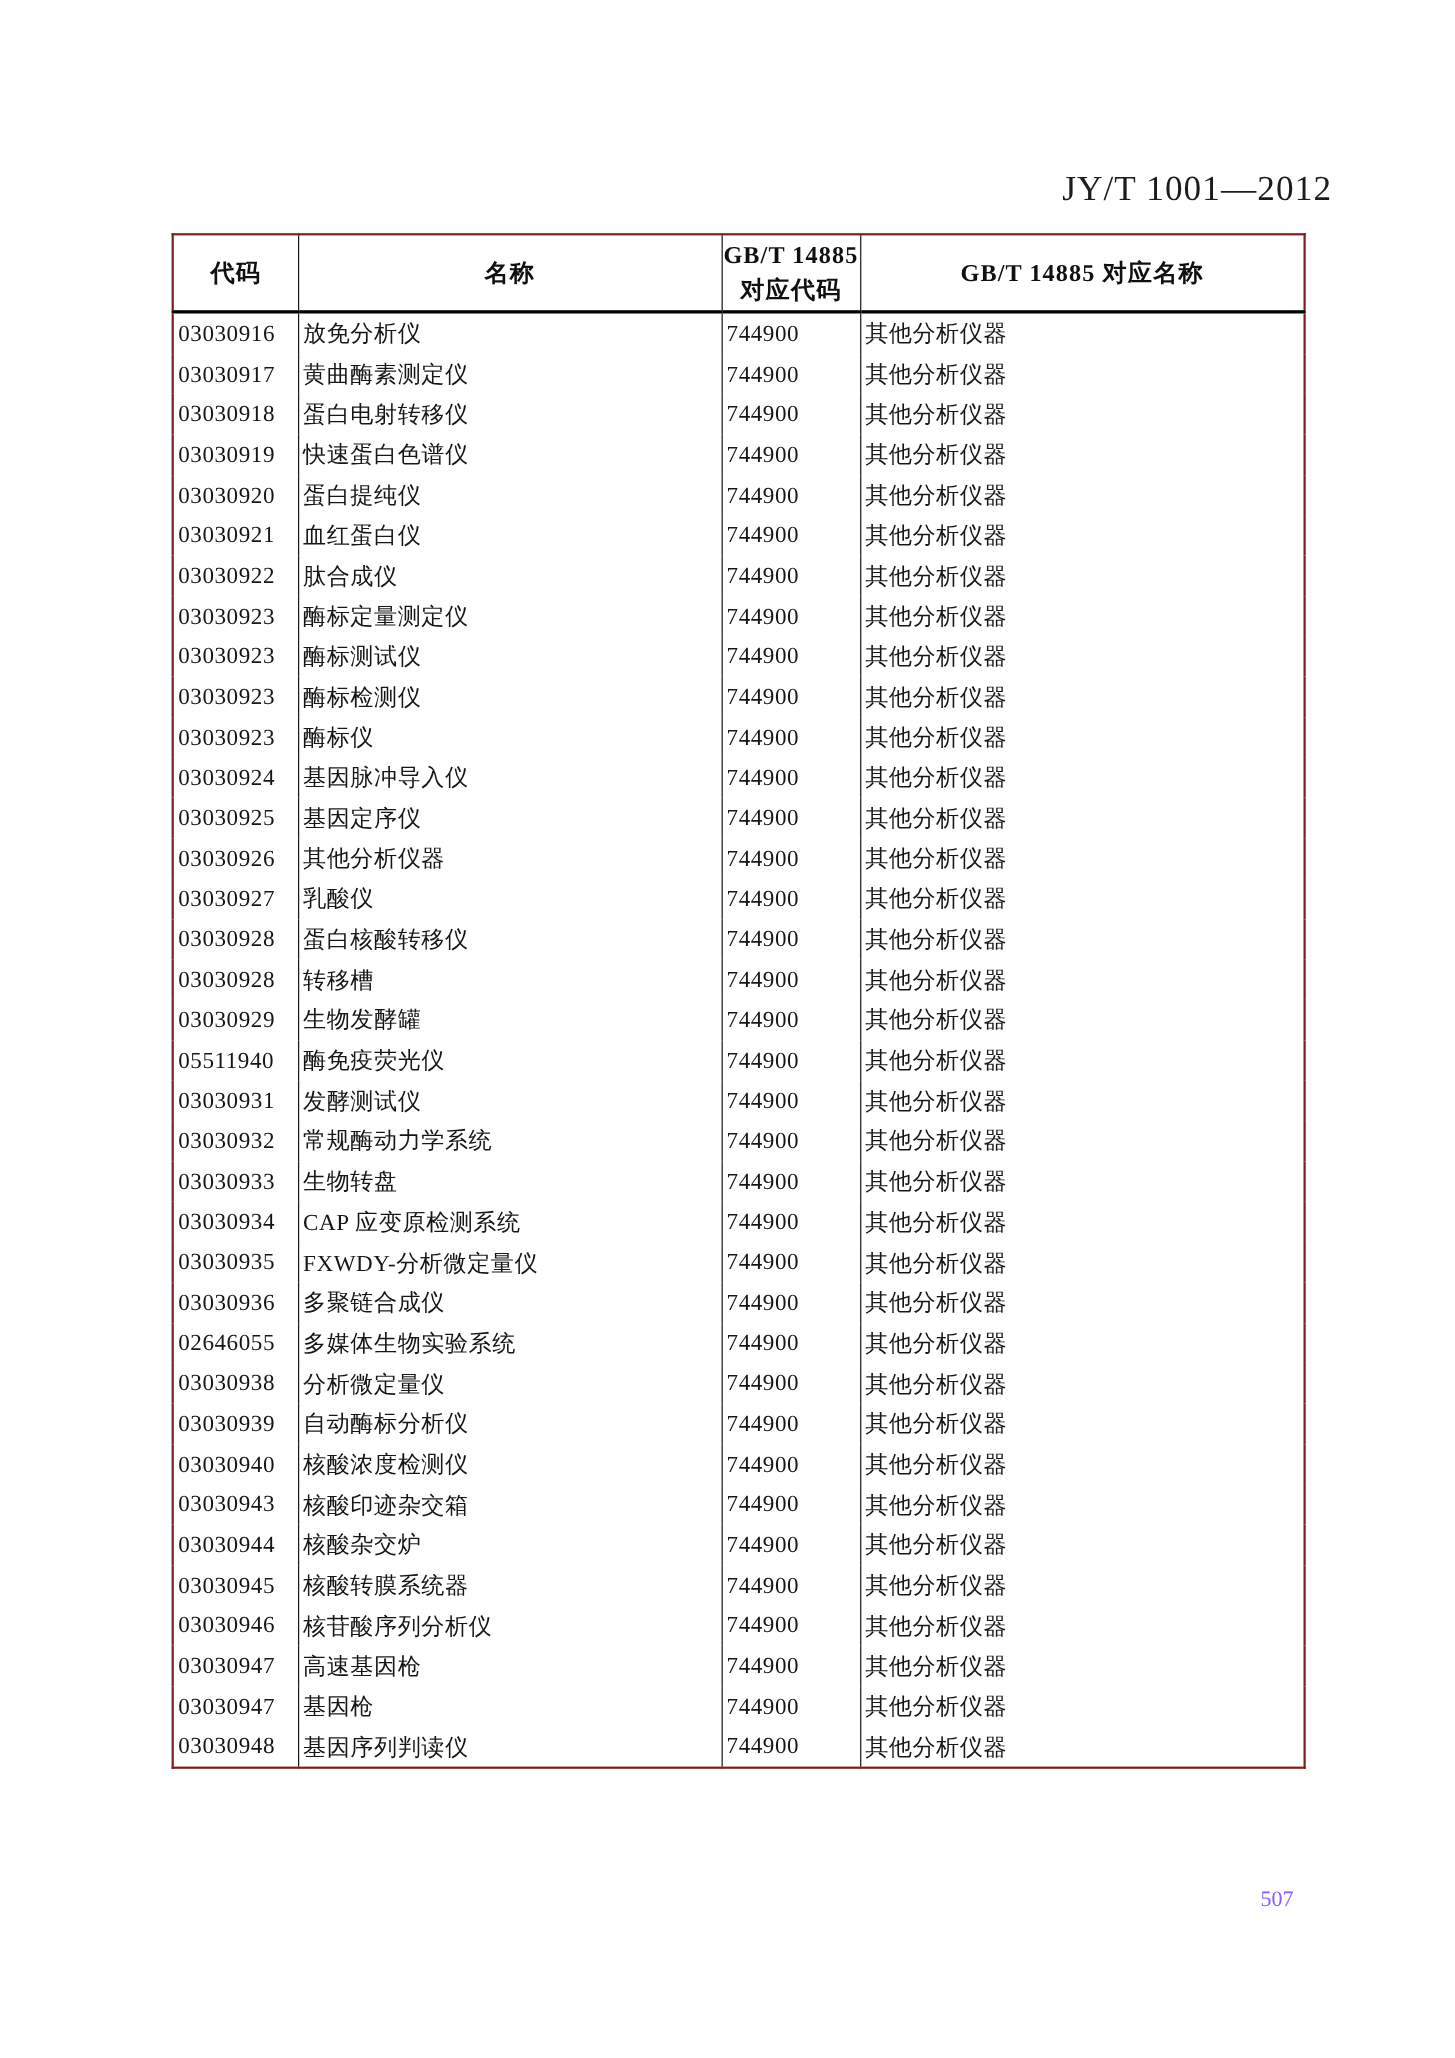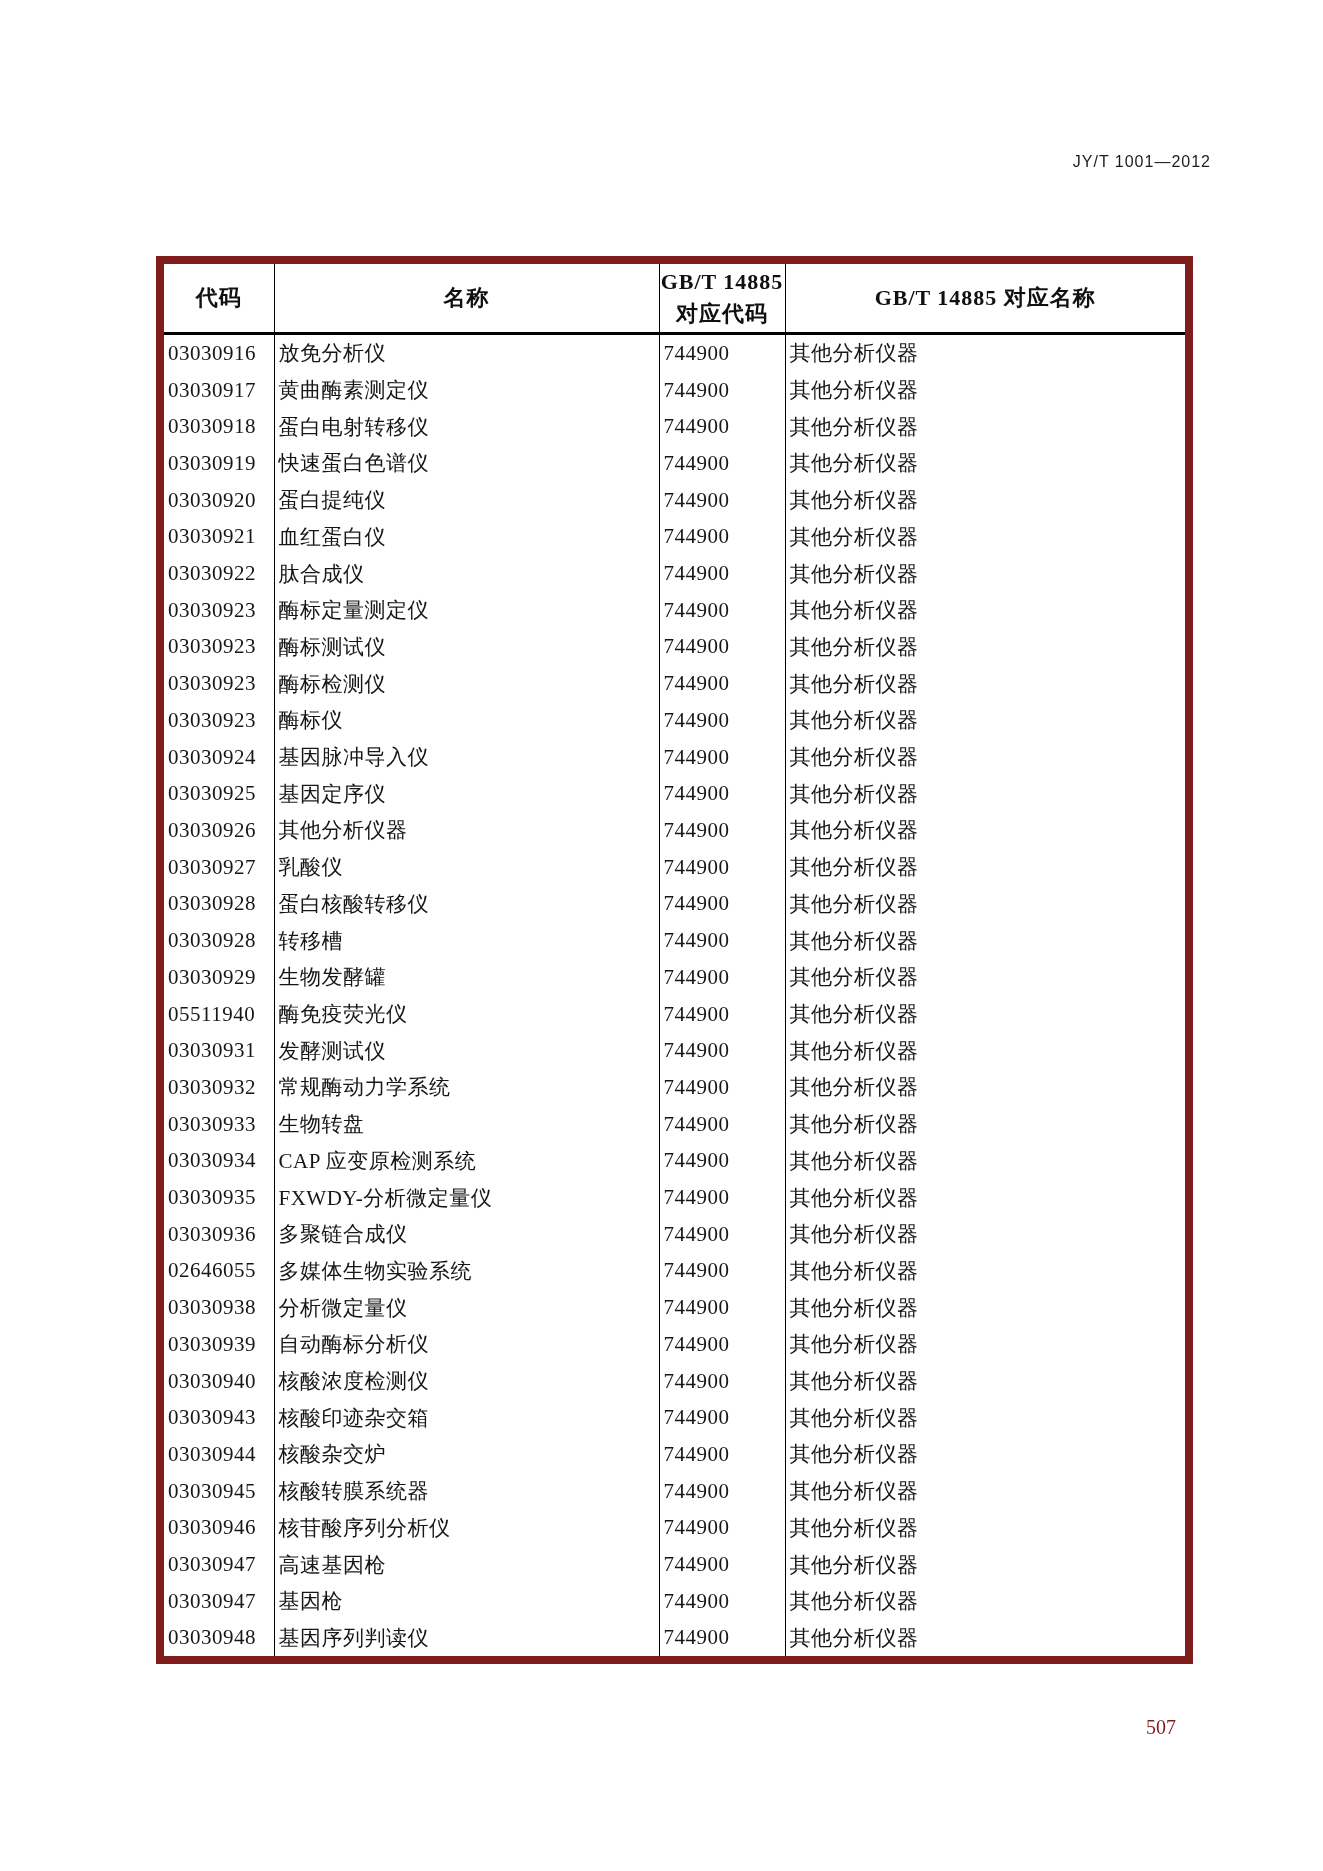--- a/index.html
+++ b/index.html
@@ -13,35 +13,34 @@
     height: 1871px;
     background: #ffffff;
     font-family: "Liberation Serif", "DejaVu Serif", serif;
     color: #141414;
     overflow: hidden;
   }
   .doc-number {
     position: absolute;
     top: 153px;
     right: 112px;
-    font-family: Liberation Sans, sans-serif;
-    font-size: 16px;
+    font-family: Liberation Serif, serif;
+    font-size: 32px;
     letter-spacing: 1px;
     color: #1c1c1c;
     white-space: nowrap;
   }
   table.mapping {
     position: absolute;
     left: 156px;
     top: 212px;
     width: 1029px;
     table-layout: fixed;
     border-collapse: collapse;
-    border: 8px solid #7f1d1d;
-    margin-top: 44px;
+    border: 2px solid #7f1d1d;
   }
   table.mapping col.c1 { width: 114px; }
   table.mapping col.c2 { width: 385px; }
   table.mapping col.c3 { width: 126px; }
   table.mapping col.c4 { width: 404px; }
 
   table.mapping th {
     border-left: 1px solid #000;
     border-right: 1px solid #000;
     border-bottom: 3px solid #000;
@@ -70,21 +69,21 @@
     white-space: nowrap;
     overflow: hidden;
     color: #161616;
   }
   td.cell-name, td.cell-gb-name { padding-left: 6px; }
   .page-number {
     position: absolute;
     top: 1716px;
     right: 147px;
     font-size: 20px;
-    color: #7f1d1d;
+    color: #8b5cf6;
   }
 </style>
 </head>
 <body>
 
 <div class="page">
 
   <div class="doc-number">JY/T 1001—2012</div>
 
   <table class="mapping">

